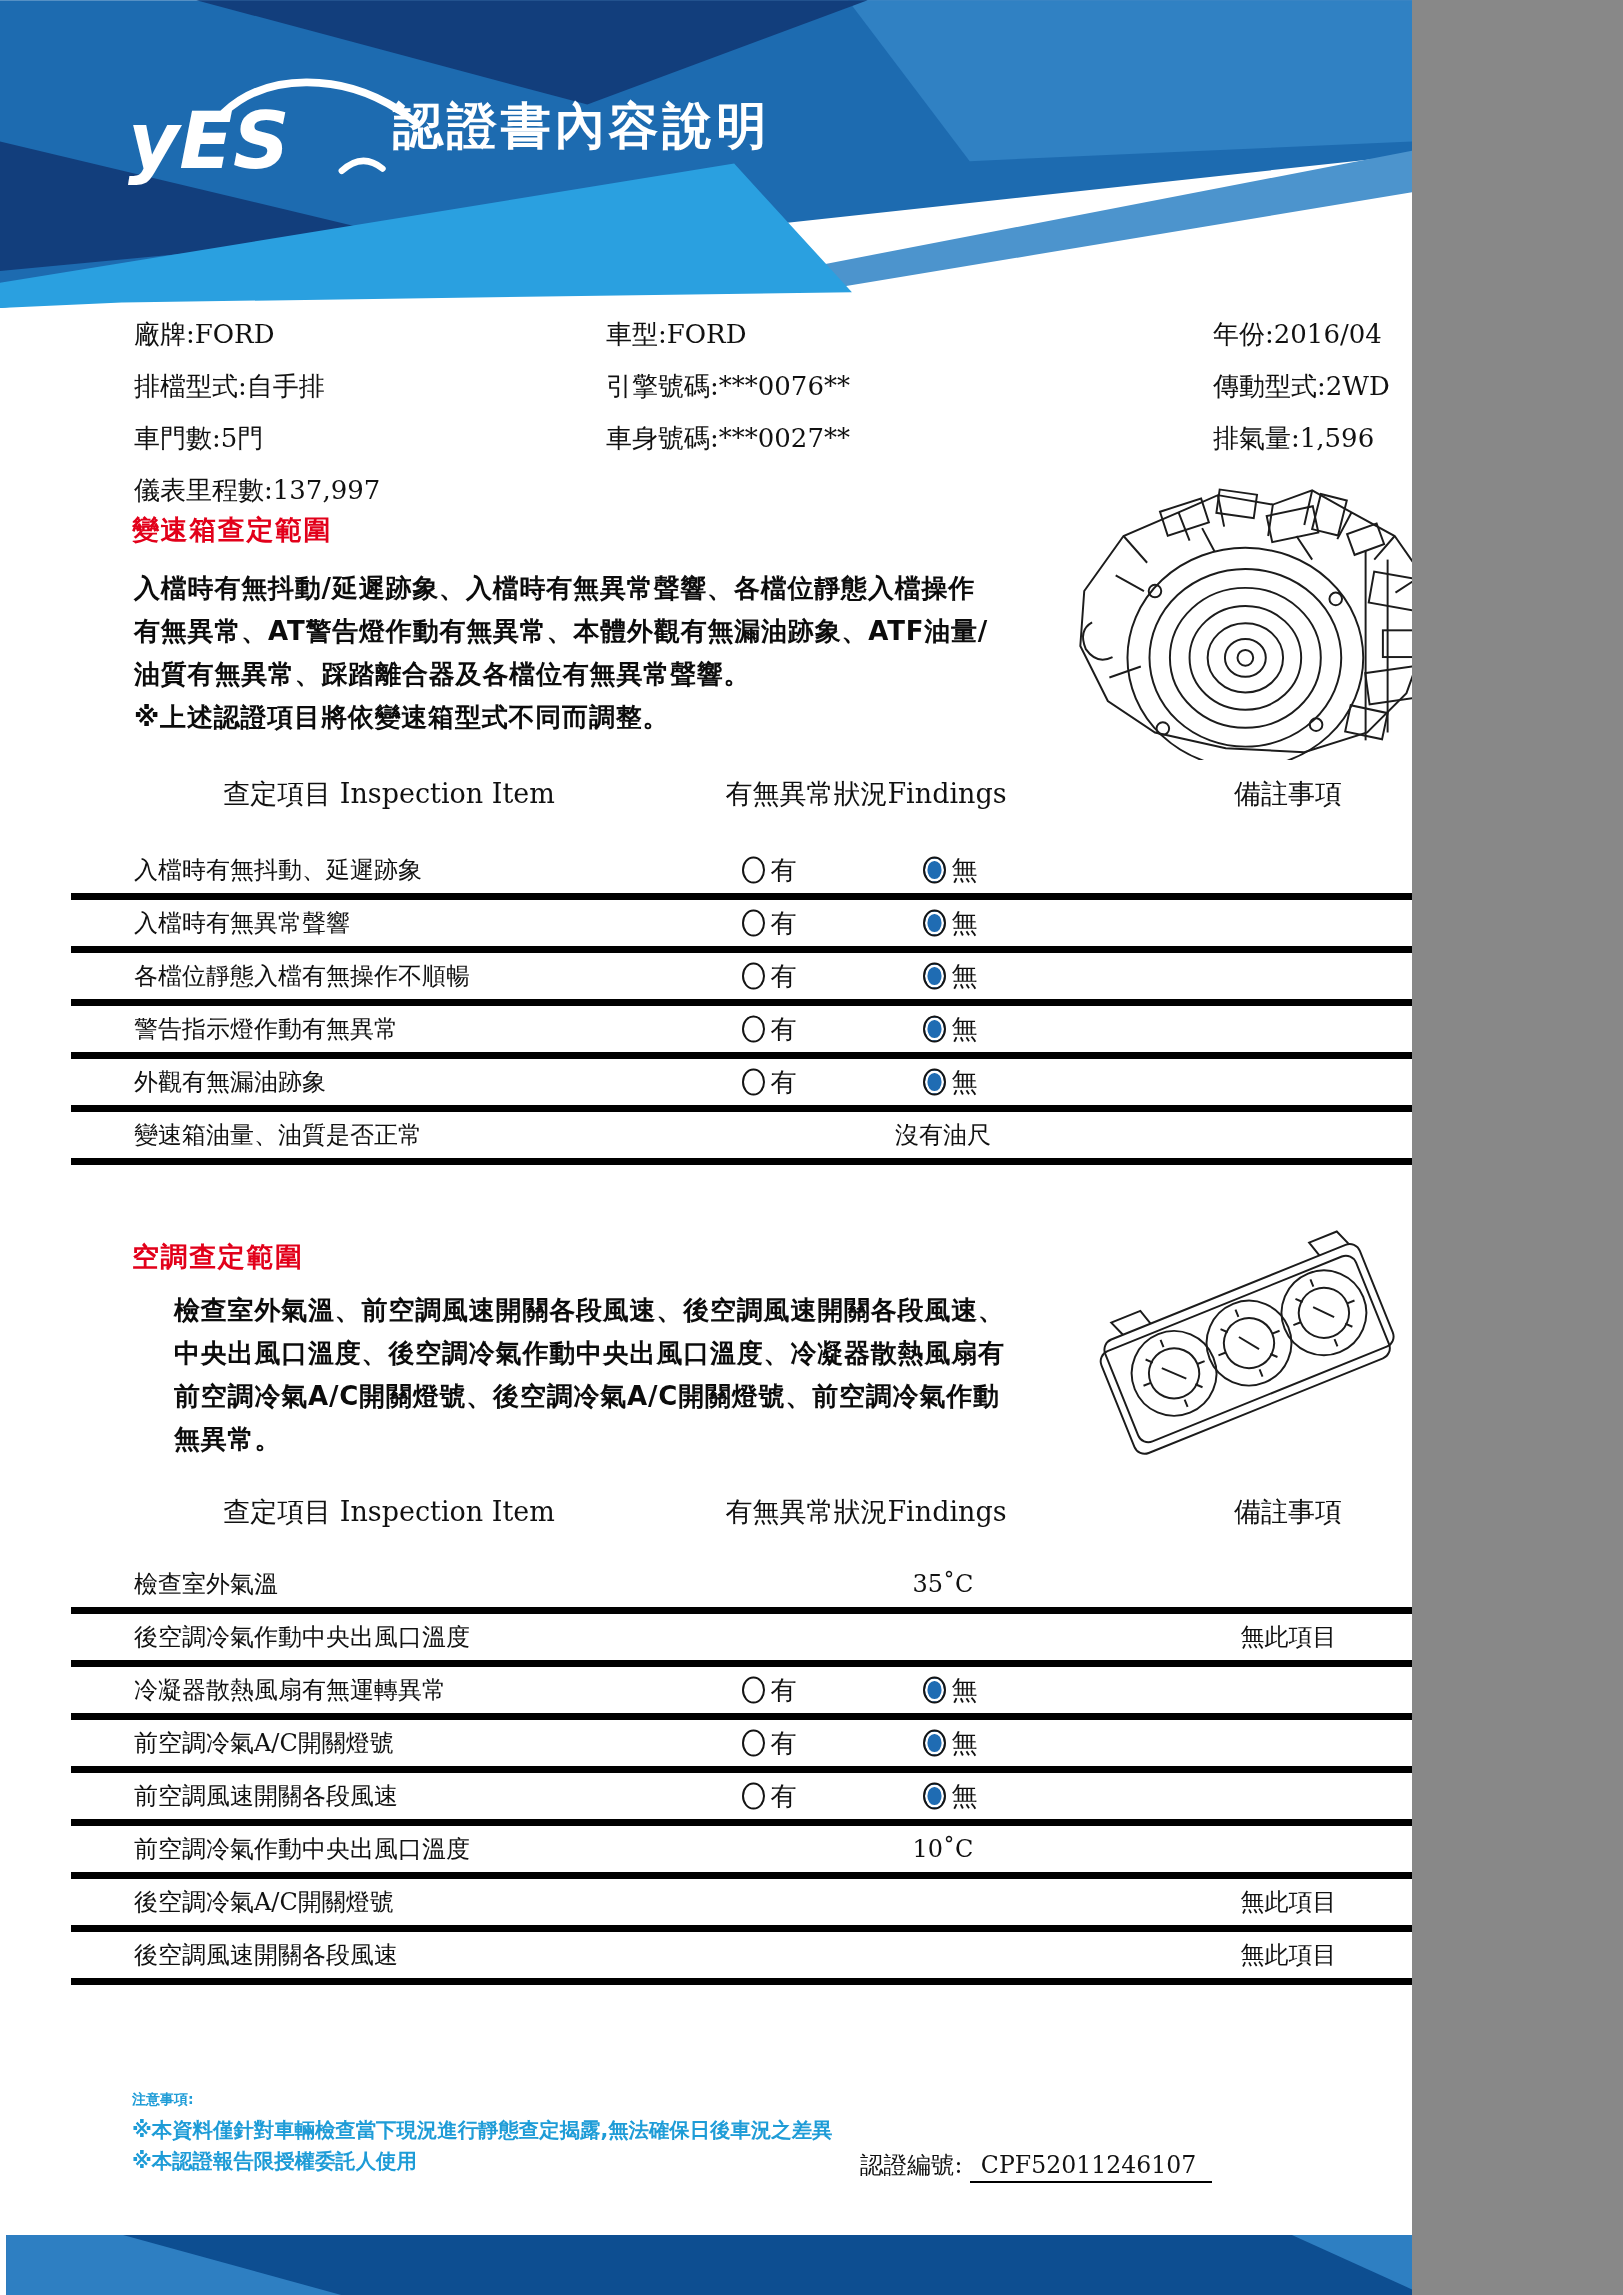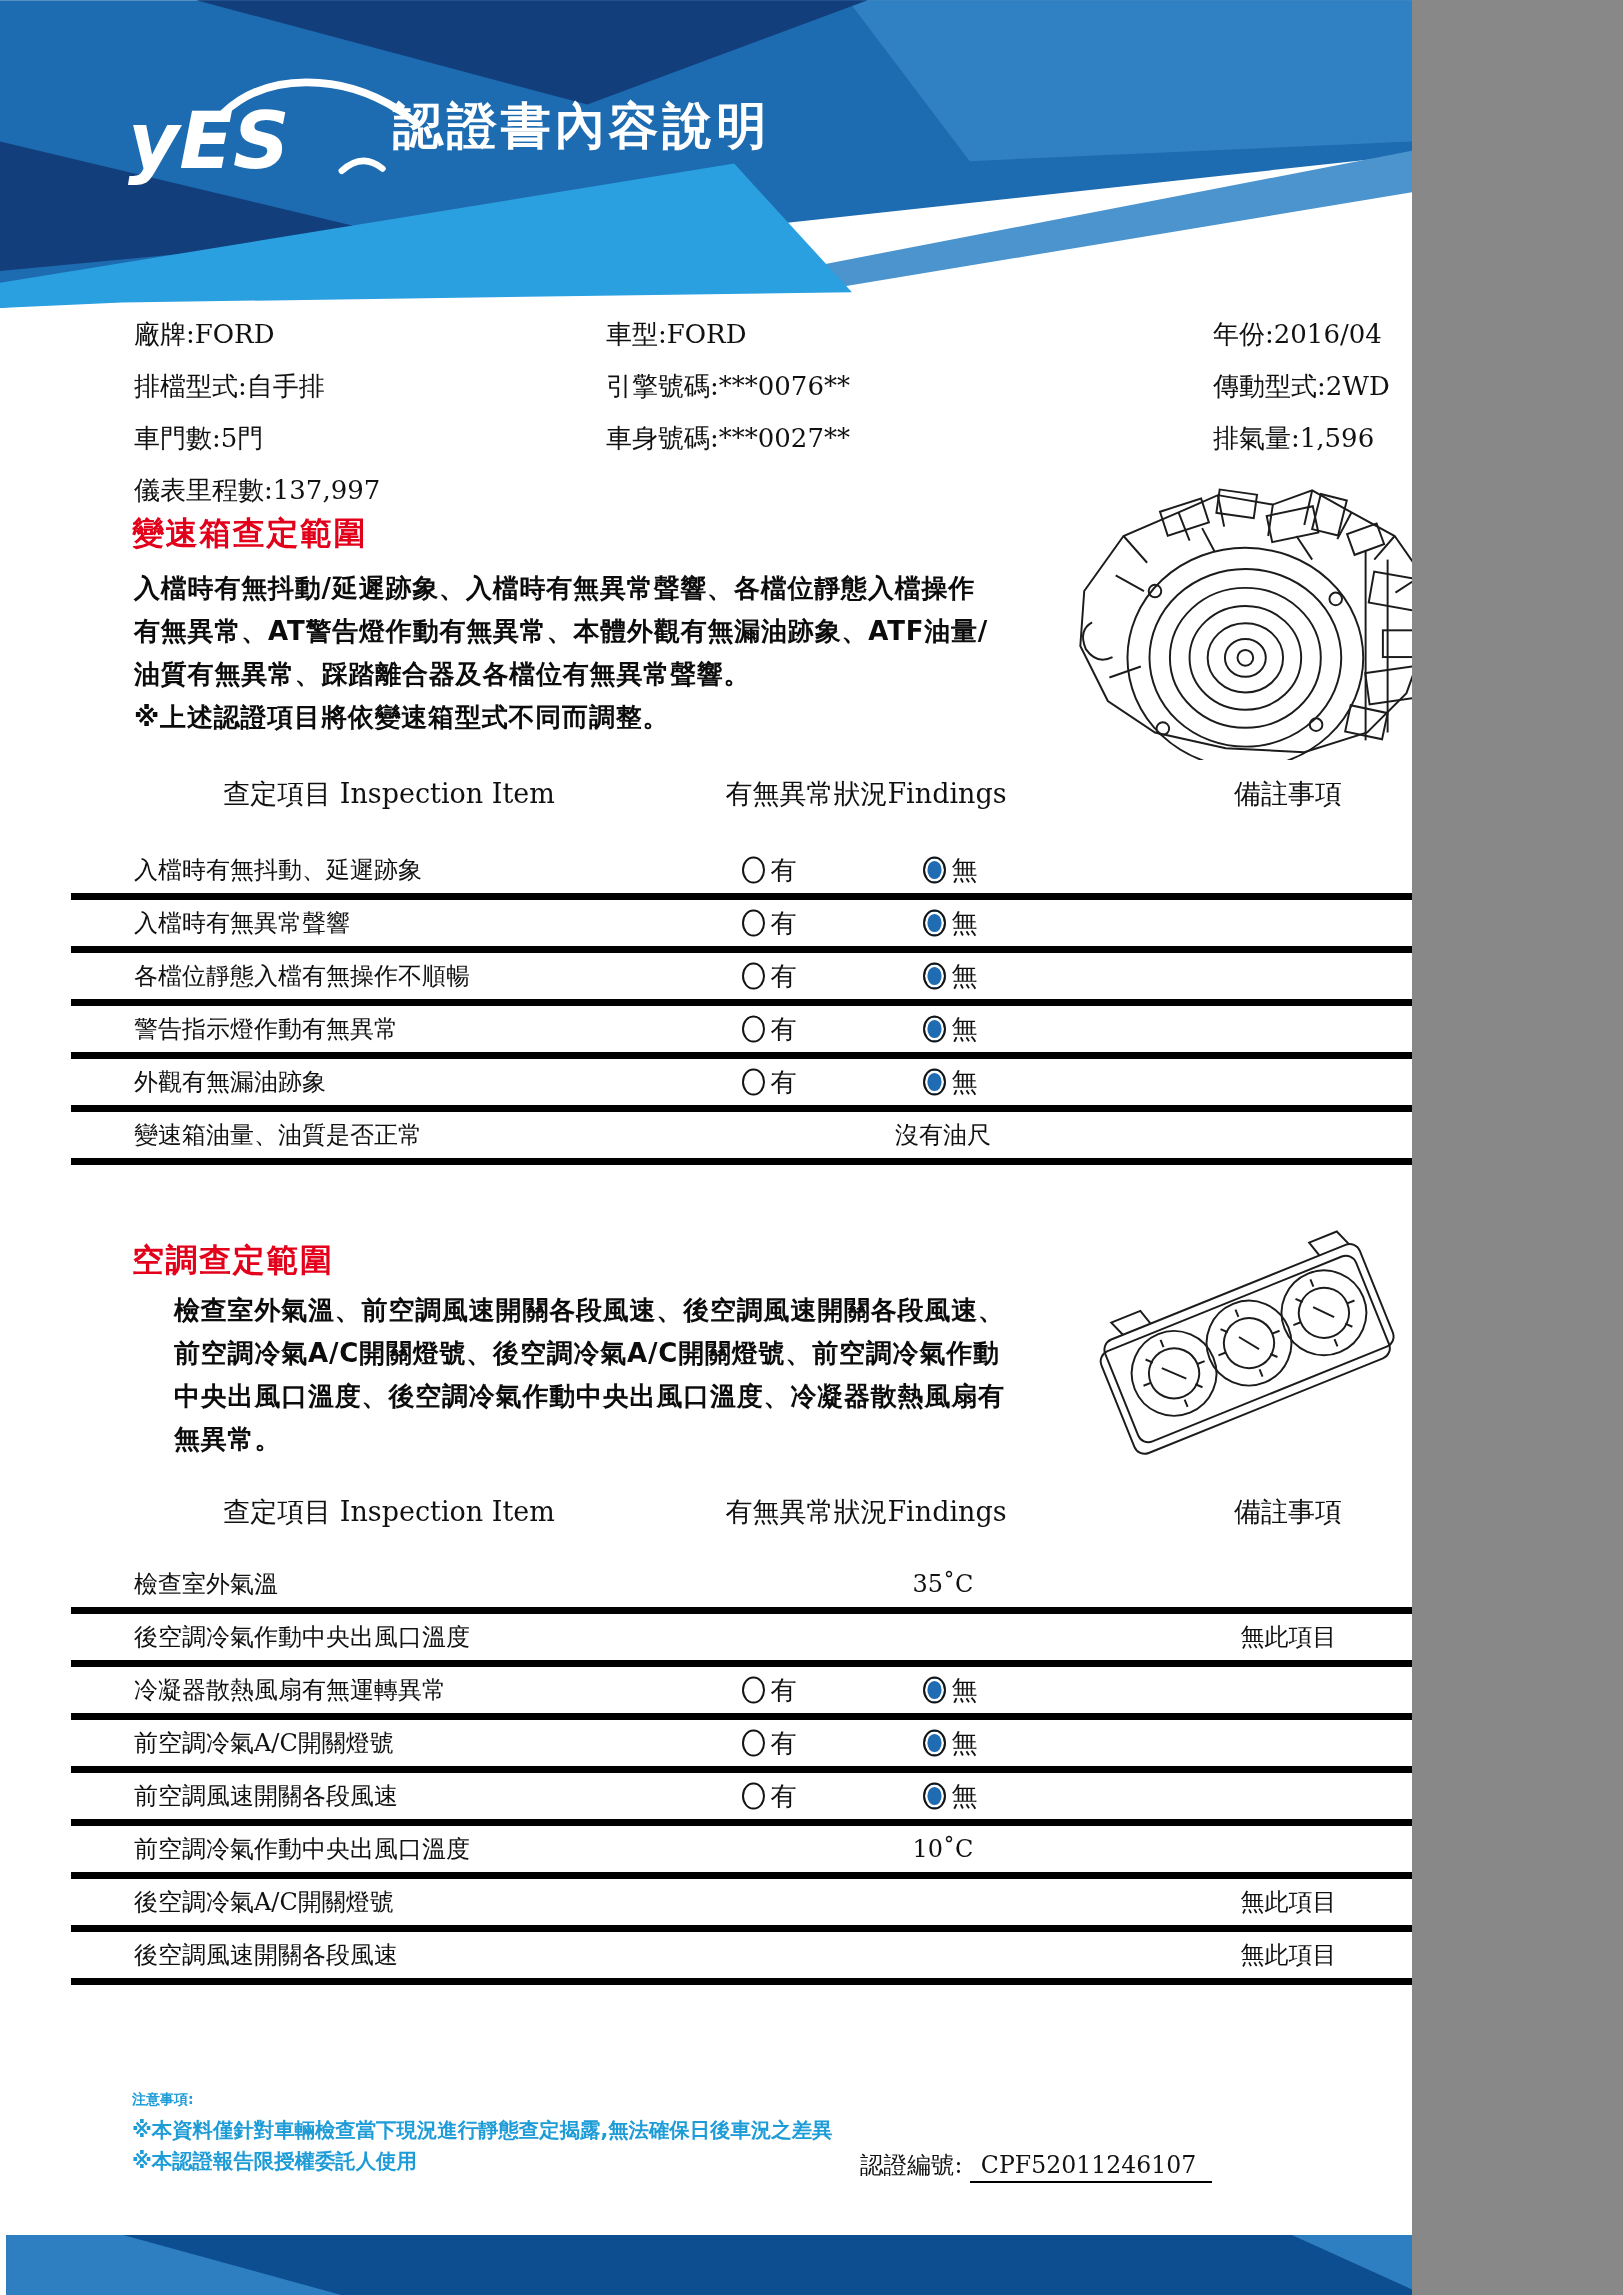--- a/index.html
+++ b/index.html
@@ -16,21 +16,21 @@
   .p-bright{fill:var(--hdr-bright);} .p-light{fill:var(--hdr-light);}
   .p-band{fill:var(--hdr-band);}
   .logo-svg{position:absolute;left:106px;top:67px;}
   .page-title{position:absolute;left:393px;top:93px;font-family:"DejaVu Sans","Liberation Sans",sans-serif;
        font-weight:bold;font-size:50px;color:#fff;letter-spacing:3.9px;}
   
   .info-col{position:absolute;top:308px;font-size:26px;line-height:52px;white-space:nowrap;}
   .col1{left:134px;} .col2{left:606px;} .col3{left:1213px;}
   
   .sec-title{position:absolute;left:132px;font-family:"DejaVu Sans","Liberation Sans",sans-serif;
-       font-weight:bold;font-size:32px;color:var(--red);letter-spacing:1.6px;}
+       font-weight:bold;font-size:27px;color:var(--red);letter-spacing:1.6px;}
   .sec-desc{position:absolute;left:134px;font-family:"DejaVu Sans","Liberation Sans",sans-serif;
        font-weight:bold;font-size:26px;line-height:43px;color:#0c0c0c;letter-spacing:0.8px;white-space:nowrap;}
   .drawing{position:absolute;}
   .sketch{stroke:#1c1c1c;fill:none;stroke-width:2.5;}
   
   .thead{position:absolute;left:71px;width:1482px;height:38px;font-size:27px;}
   .thead span{position:absolute;transform:translateX(-50%);white-space:nowrap;}
   .h-item{left:318px;} .h-find{left:795px;} .h-remark{left:1217px;}
   .tbl{position:absolute;left:71px;width:1482px;}
   .trow{position:relative;height:46px;border-bottom:7px solid #000;}
@@ -198,22 +198,22 @@
     </div>
     <div class="trow">
       <span class="c-item">變速箱油量、油質是否正常</span>
       <span class="c-finding">沒有油尺</span>
     </div>
   </div>
 
   <div class="sec-title" style="top:1239px;">空調查定範圍</div>
   <div class="sec-desc" style="top:1289px;margin-left:40px;">
     <div>檢查室外氣溫、前空調風速開關各段風速、後空調風速開關各段風速、</div>
+    <div>中央出風口溫度、後空調冷氣作動中央出風口溫度、冷凝器散熱風扇有</div>
     <div>前空調冷氣A/C開關燈號、後空調冷氣A/C開關燈號、前空調冷氣作動</div>
-    <div>中央出風口溫度、後空調冷氣作動中央出風口溫度、冷凝器散熱風扇有</div>
     <div>無異常。</div>
   </div>
 
   <svg class="drawing" style="left:1088px;top:1216px;" width="322" height="255" viewBox="0 0 410 325">
     <g class="sketch" transform="rotate(-22 205 162)">
       <rect x="30" y="92" width="350" height="140" rx="14"></rect>
       <rect x="20" y="104" width="350" height="140" rx="14"></rect>
       <path d="M60,92 l-8,-20 h40 l6,20 M330,92 l-6,-20 h38 l8,20"></path>
       <circle cx="102" cy="162" r="54"></circle>
         <circle cx="102" cy="162" r="32"></circle>

